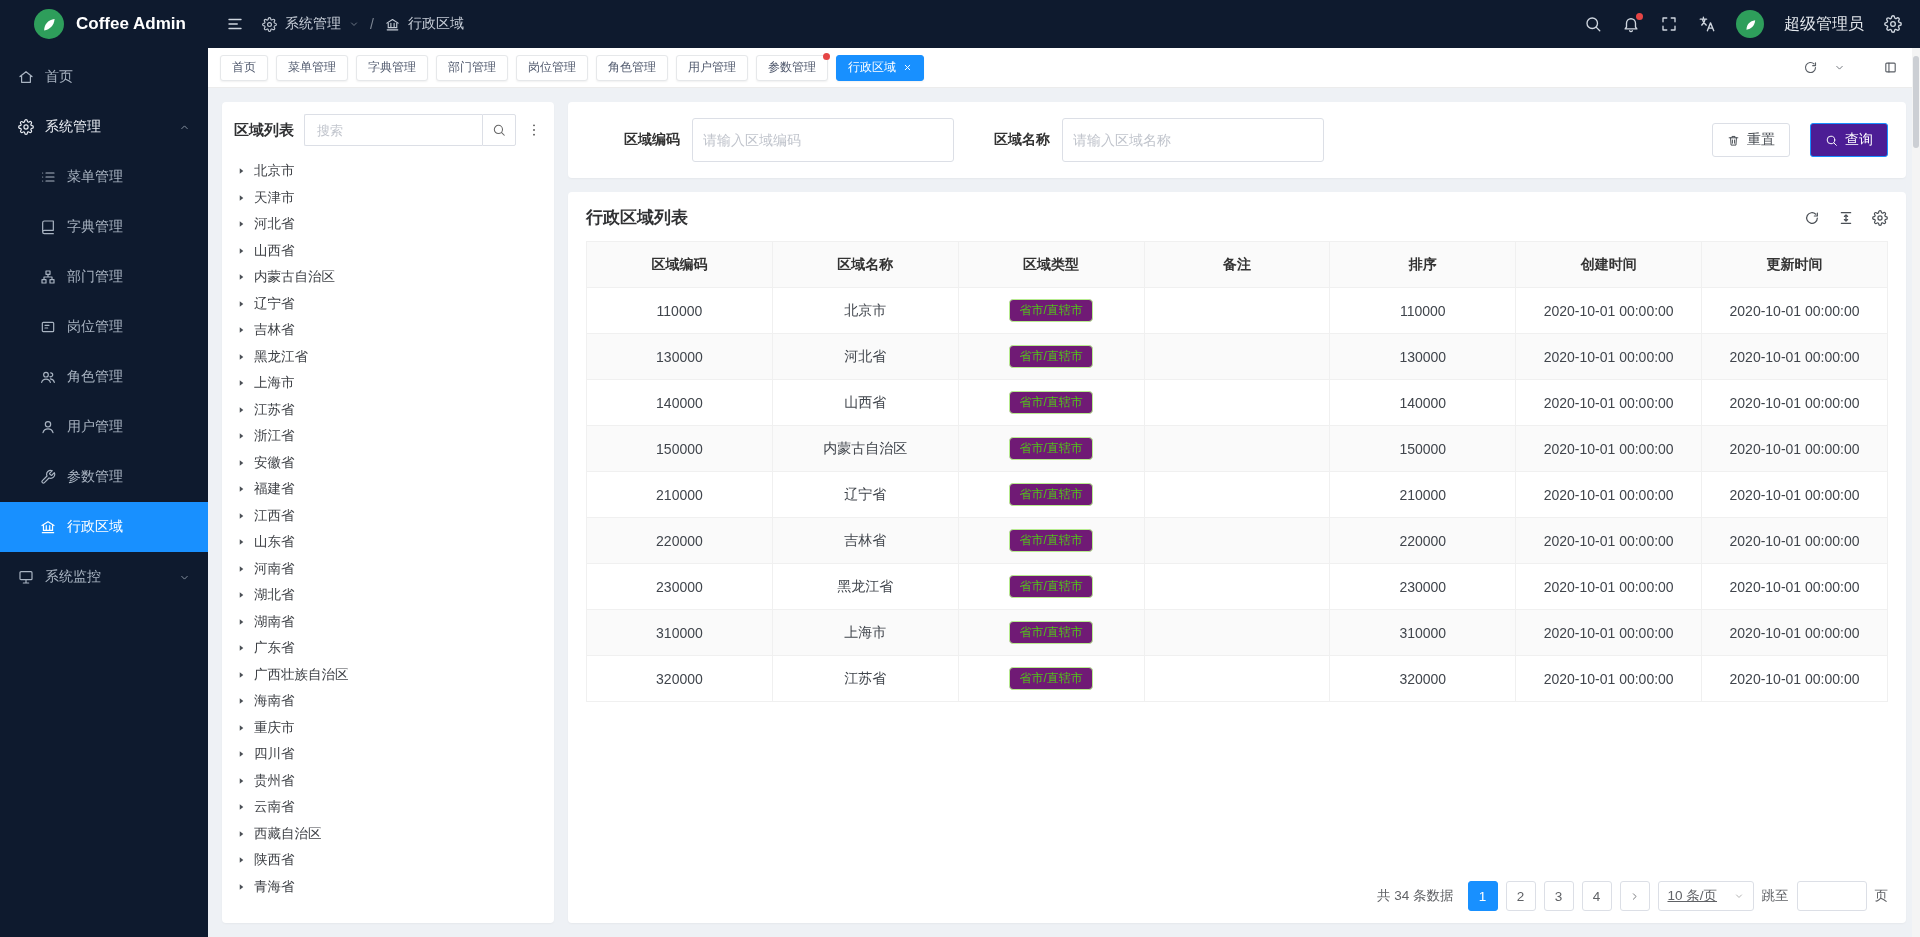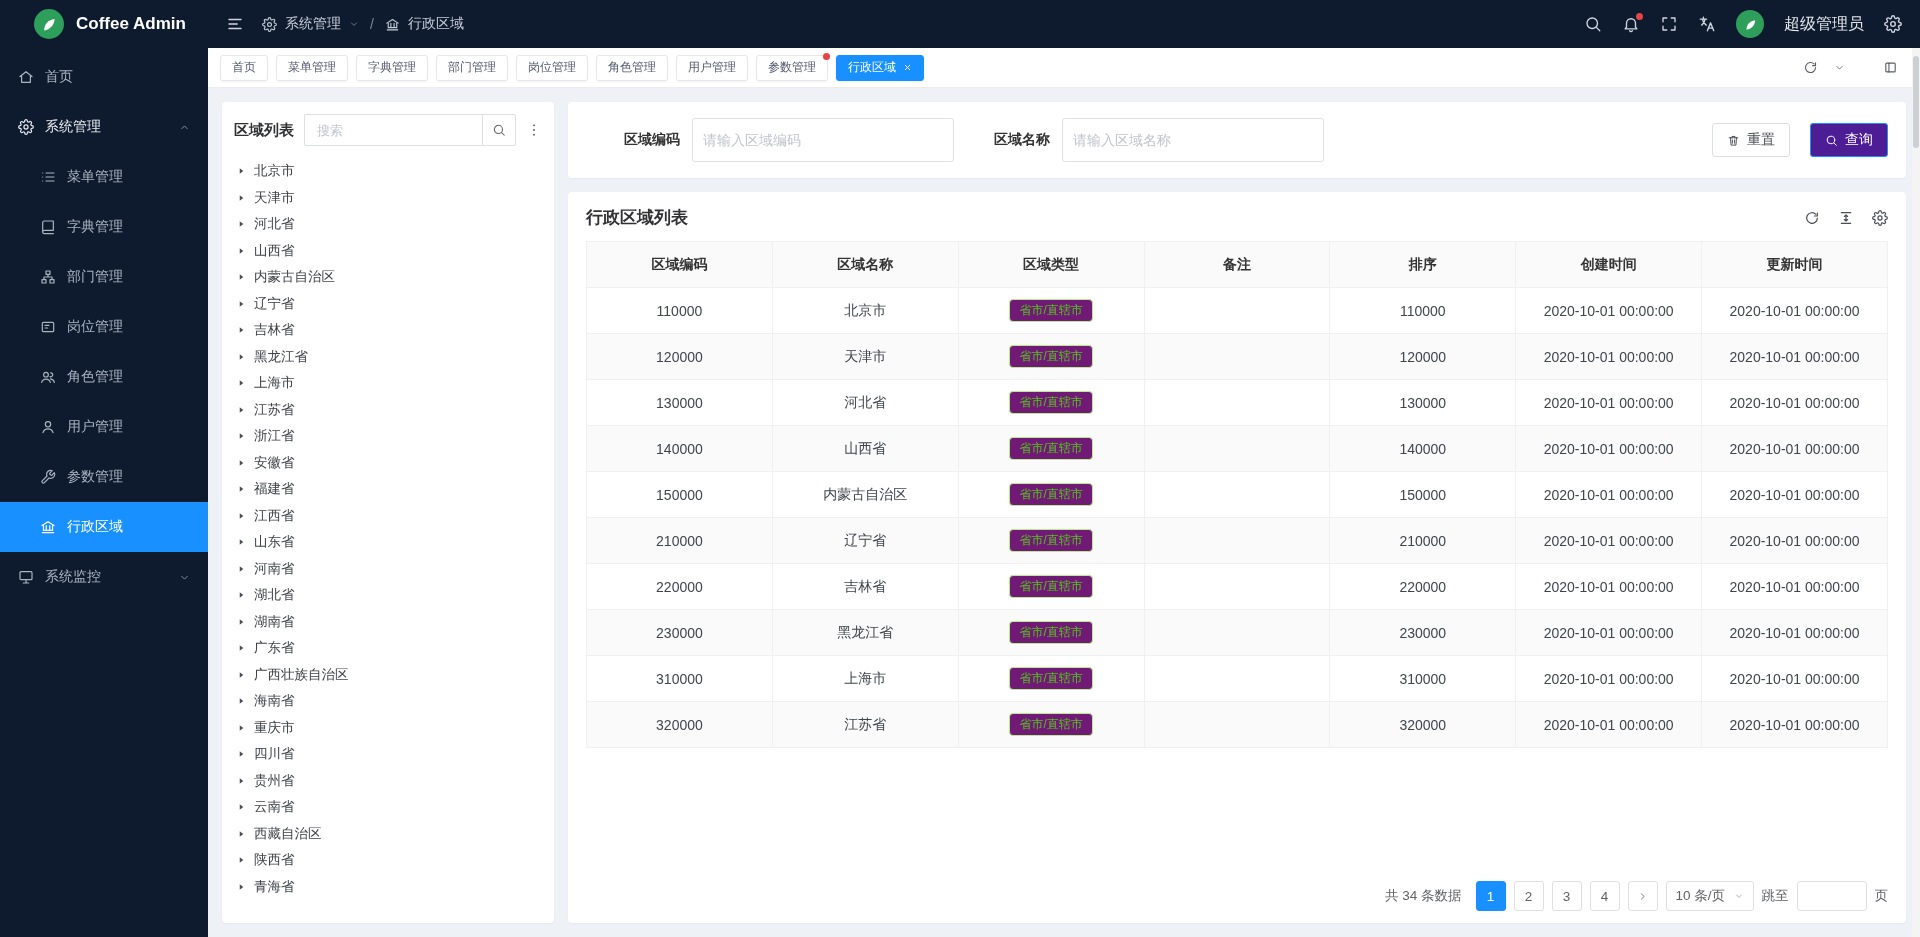--- a/index.html
+++ b/index.html
@@ -95,21 +95,21 @@
   td { color:#40454c; }
   tbody tr:nth-child(even) td { background:#fafafa; }
   .badge { display:inline-block; padding:2.5px 9px; font-size:12px; color:#52c41a; background:#701a75; border:1px solid #b7eb8f; border-radius:4px; line-height:1.4; }
 
   .pager { margin-top:auto; display:flex; align-items:center; justify-content:flex-end; gap:8px; padding-top:12px; font-size:13.5px; color:#606266; flex-shrink:0; }
   .total { margin-right:6px; }
   .pages { display:flex; gap:8px; }
   .pg { min-width:30px; height:30px; display:flex; align-items:center; justify-content:center; border:1px solid #dcdfe6; border-radius:3px; background:#fff; color:#606266; cursor:pointer; font-size:13.5px; font-family:inherit; }
   .pg.active { background:#1890ff; border-color:#1890ff; color:#fff; }
   .pg .ic { font-size:11px; }
-  .psel { width:88px; height:30px; border:1px solid #dcdfe6; border-radius:3px; display:flex; align-items:center; justify-content:space-between; padding:0 9px; cursor:pointer; background:#fff; }
+  .psel { width:96px; height:30px; border:1px solid #dcdfe6; border-radius:3px; display:flex; align-items:center; justify-content:space-between; padding:0 9px; cursor:pointer; background:#fff;text-decoration:underline; }
   .psel .ic { font-size:10px; color:#999; }
   .jinput { width:70px; height:30px; border:1px solid #dcdfe6; border-radius:3px; padding:0 8px; font-size:13.5px; outline:none; font-family:inherit; }
 
   .scrollbar { position:absolute; top:48px; right:0; bottom:0; width:8px; background:#f4f4f4; z-index:6; cursor:pointer; }
   .thumb { position:absolute; top:8px; left:1px; width:6px; height:92px; border-radius:3px; background:#cccfd4; }
 </style>
 </head>
 <body>
 
 <div class="app">
@@ -677,29 +677,20 @@
                   <th>更新时间</th>
                 </tr>
               </thead>
             <tbody id="tbody">
                 <tr>
                   <td>110000</td>
                   <td>北京市</td>
                   <td><span class="badge">省市/直辖市</span></td>
                   <td></td>
                   <td>110000</td>
-                  <td>2020-10-01 00:00:00</td>
-                  <td>2020-10-01 00:00:00</td>
-                </tr>
-                <tr>
-                  <td>120000</td>
-                  <td>天津市</td>
-                  <td><span class="badge">省市/直辖市</span></td>
-                  <td></td>
-                  <td>120000</td>
                   <td>2020-10-01 00:00:00</td>
                   <td>2020-10-01 00:00:00</td>
                 </tr>
                 <tr>
                   <td>130000</td>
                   <td>河北省</td>
                   <td><span class="badge">省市/直辖市</span></td>
                   <td></td>
                   <td>130000</td>
                   <td>2020-10-01 00:00:00</td>

